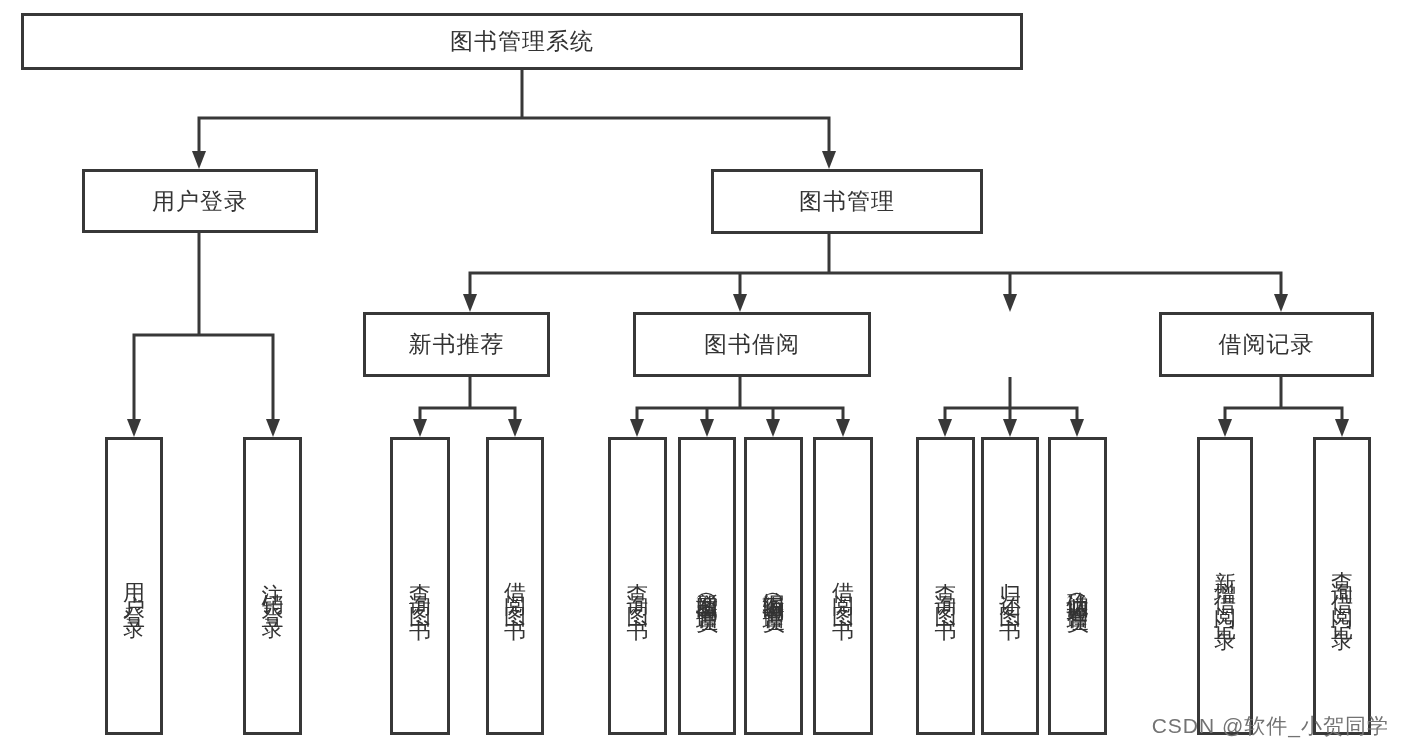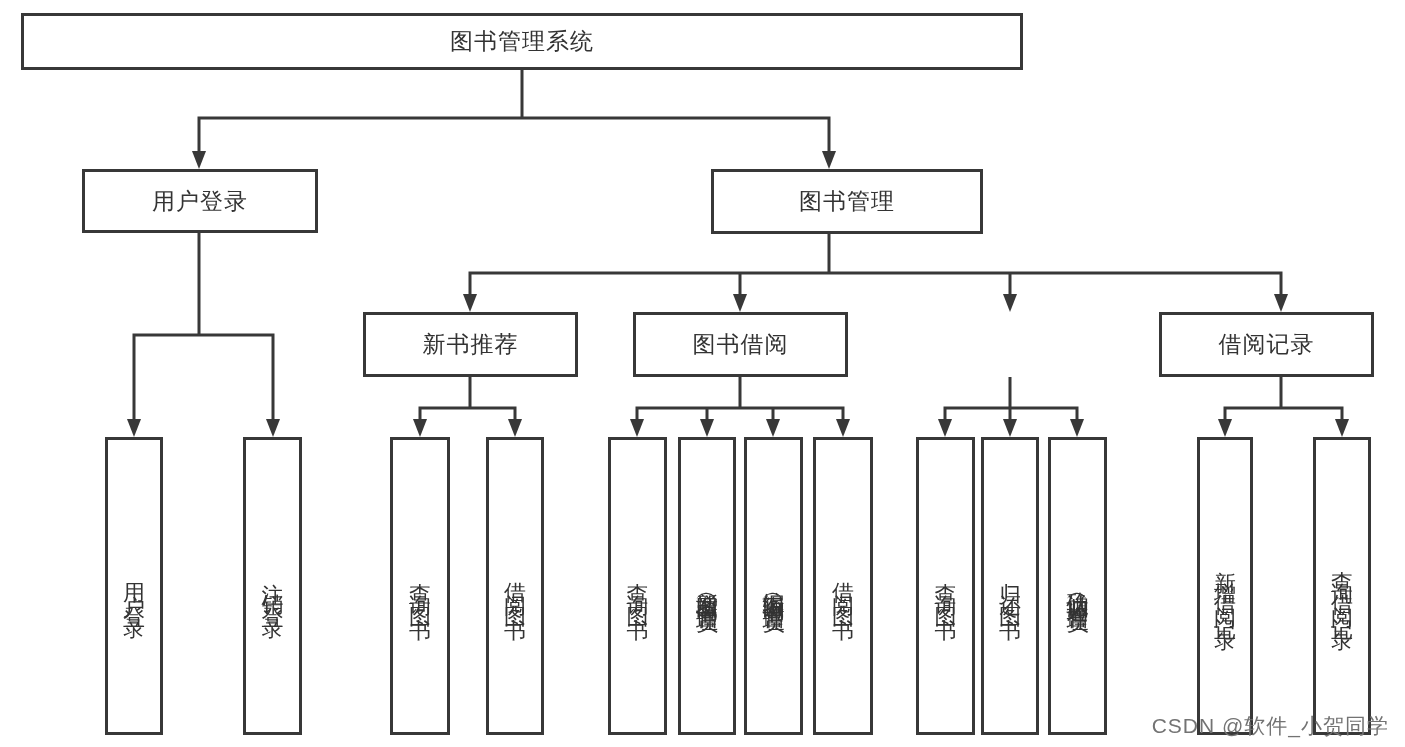--- a/index.html
+++ b/index.html
@@ -38,22 +38,22 @@
     writing-mode: vertical-rl;
     font-size: 22px;
     letter-spacing: 12px;
     padding-top: 6px;
   }
   .vnode.tight { letter-spacing: 3px; padding-top: 2px; }
   
   .b-root  { left: 21px;  top: 13px;  width: 1002px; height: 57px; }
   .b-login { left: 82px;  top: 169px; width: 236px;  height: 64px; }
   .b-mgmt  { left: 711px; top: 169px; width: 272px;  height: 65px; }
-  .b-l3a   { left: 363px; top: 312px; width: 215px;  height: 65px; }
-  .b-l3b   { left: 633px; top: 312px; width: 215px;  height: 65px; }
+  .b-l3a   { left: 363px; top: 312px; width: 187px;  height: 65px; }
+  .b-l3b   { left: 633px; top: 312px; width: 238px;  height: 65px; }
   .b-l3c   { left: 903px; top: 312px; width: 215px;  height: 65px; }
   .b-l3d   { left: 1159px;top: 312px; width: 215px;  height: 65px; }
   
   .b-u1 { left: 105px;  width: 58px; }
   .b-u2 { left: 243px;  width: 59px; }
   .b-n1 { left: 390px;  width: 60px; }
   .b-n2 { left: 486px;  width: 58px; }
   .b-b1 { left: 608px;  width: 59px; }
   .b-b2 { left: 678px;  width: 58px; }
   .b-b3 { left: 744px;  width: 59px; }

